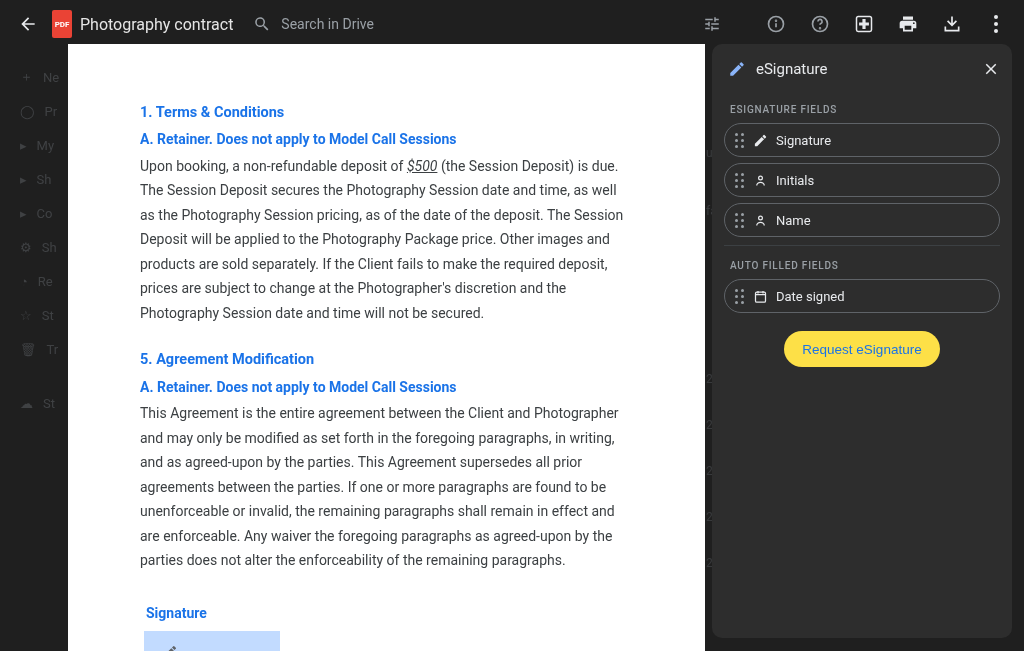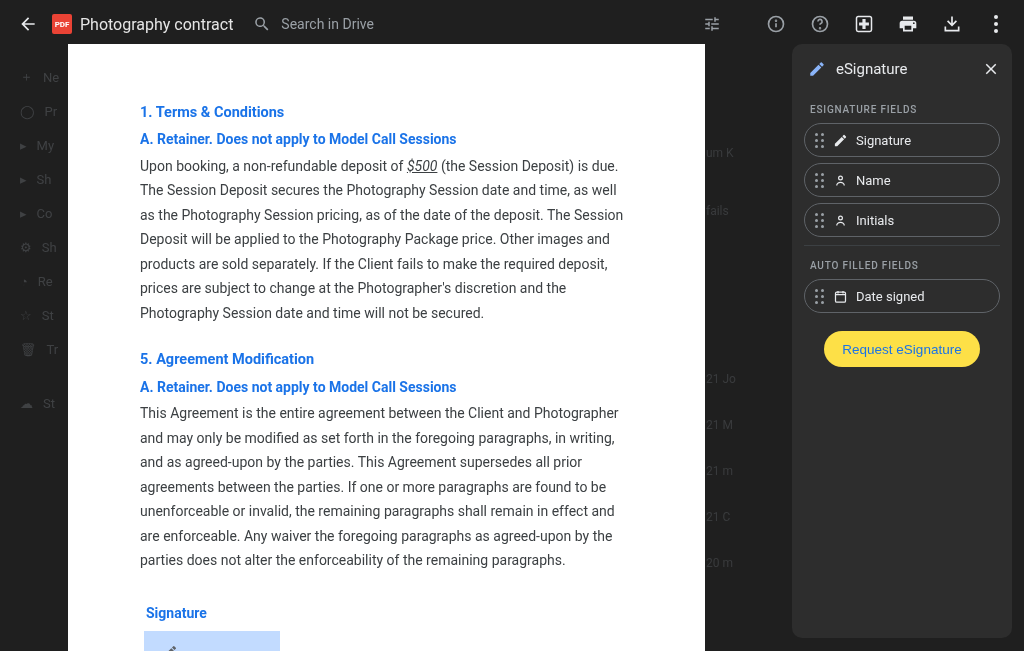--- a/index.html
+++ b/index.html
@@ -1,38 +1,38 @@
 <!DOCTYPE html>
 <html><head>
 <meta charset="utf-8">
 <style>
   * { margin: 0; padding: 0; box-sizing: border-box; }
   body { font-family: 'Google Sans', Roboto, Arial, sans-serif; background: #1f1f1f; width: 1024px; height: 651px; overflow: hidden; position: relative; }
   
   .topbar { height: 48px; display: flex; align-items: center; padding: 0 8px; color: #e8eaed; }
   .back-btn { width: 40px; height: 40px; border-radius: 50%; display: flex; align-items: center; justify-content: center; cursor: pointer; }
-  .pdf-badge { width: 20px; height: 20px; background: #ea4335; border-radius: 2px; color: #fff; font-size: 8px; font-weight: bold; display: flex; align-items: center; justify-content: center; margin: 0 8px 0 4px; }
+  .pdf-badge { width: 20px; height: 28px; background: #ea4335; border-radius: 2px; color: #fff; font-size: 8px; font-weight: bold; display: flex; align-items: center; justify-content: center; margin: 0 8px 0 4px; }
   .title { color: #e5e5e5; font-size: 16px; font-weight: 400; flex: 0 0 auto; margin-right: 12px; }
   .search-area { display: flex; align-items: center; flex: 1; color: #9aa0a6; font-size: 14px; margin-left: 8px; }
   .search-area svg { margin-right: 10px; }
   .topbar-actions { display: flex; align-items: center; gap: 4px; }
   .icon-btn { width: 40px; height: 40px; border-radius: 50%; display: flex; align-items: center; justify-content: center; cursor: pointer; color: #e8eaed; }
 
   .bg-sidebar { position: absolute; left: 0; top: 48px; width: 200px; padding: 12px 8px; color: #5f6368; opacity: 0.5; }
   .bg-nav-item { height: 34px; display: flex; align-items: center; padding: 0 12px; font-size: 13px; border-radius: 0 20px 20px 0; gap: 10px; }
 
   .doc-page { position: absolute; top: 44px; left: 68px; width: 637px; height: 607px; background: #fff; padding: 56px 72px 24px 72px; overflow: hidden; color: #3c4043; font-size: 14px; line-height: 1.75; }
   .doc-h { color: #1a73e8; font-weight: 700; font-size: 14.5px; margin-bottom: 2px; }
   .doc-sub { color: #1a73e8; font-weight: 700; font-size: 14px; margin-bottom: 2px; }
   .doc-para { margin-bottom: 22px; }
   .doc-para .u { text-decoration: underline; font-style: italic; }
   .sig-label { color: #1a73e8; font-weight: 700; font-size: 14px; margin-left: 6px; margin-top: 28px; }
   .sig-box { margin-top: 6px; margin-left: 4px; width: 136px; height: 42px; background: #c2dbff; display: flex; align-items: center; padding-left: 18px; }
 
-  .epanel { position: absolute; top: 44px; right: 12px; width: 220px; height: 594px; background: #2d2d2d; border-radius: 10px; content: ''; padding: 0; }
+  .epanel { position: absolute; top: 44px; right: 12px; width: 300px; height: 594px; background: #2d2d2d; border-radius: 10px; content: ''; padding: 0; }
   .epanel-head { display: flex; align-items: center; padding: 16px 12px 18px 16px; }
   .epanel-head .lbl { color: #e8eaed; font-size: 15px; margin-left: 10px; font-weight: 400; flex: 1; }
   .epanel-section { padding: 0 12px; }
   .epanel-cap { color: #9aa0a6; font-size: 10px; font-weight: 500; letter-spacing: 0.08em; padding: 8px 6px 8px 6px; }
   .field { border: 1px solid #5f6368; border-radius: 18px; height: 34px; display: flex; align-items: center; padding: 0 10px; margin-bottom: 6px; color: #e8eaed; font-size: 13px; gap: 8px; }
   .drag-dots { width: 10px; height: 14px; display: grid; grid-template-columns: 4px 4px; grid-template-rows: 4px 4px 4px; gap: 2px; }
   .drag-dots i { width: 3px; height: 3px; background: #9aa0a6; border-radius: 50%; display: block; }
   .epanel-divider { height: 1px; background: #3c4043; margin: 8px 0 6px 0; }
   .req-btn { margin: 18px auto 0 auto; display: block; background: #fde047; color: #1a73e8; border: none; border-radius: 18px; height: 36px; padding: 0 18px; font-size: 13.5px; font-weight: 500; cursor: pointer; }
   
@@ -208,36 +208,36 @@
           <i></i>
           <i></i>
           <i></i>
           <i></i>
           <i></i>
         </div>
       <svg width="15" height="15" viewBox="0 0 24 24" fill="none" stroke="#e8eaed" stroke-width="2">
           <circle cx="12" cy="8" r="3"></circle>
           <path d="M6 20c0-3 3-5 6-5s6 2 6 5"></path>
         </svg>
-      <span>Name</span>
+      <span>Initials</span>
     </div>
     <div class="field">
       <div class="drag-dots">
           <i></i>
           <i></i>
           <i></i>
           <i></i>
           <i></i>
           <i></i>
         </div>
       <svg width="15" height="15" viewBox="0 0 24 24" fill="none" stroke="#e8eaed" stroke-width="2">
           <circle cx="12" cy="8" r="3"></circle>
           <path d="M6 20c0-3 3-5 6-5s6 2 6 5"></path>
         </svg>
-      <span>Initials</span>
+      <span>Name</span>
     </div>
     <div class="epanel-divider"></div>
     <div class="epanel-cap">AUTO FILLED FIELDS</div>
     <div class="field">
       <div class="drag-dots">
           <i></i>
           <i></i>
           <i></i>
           <i></i>
           <i></i>

